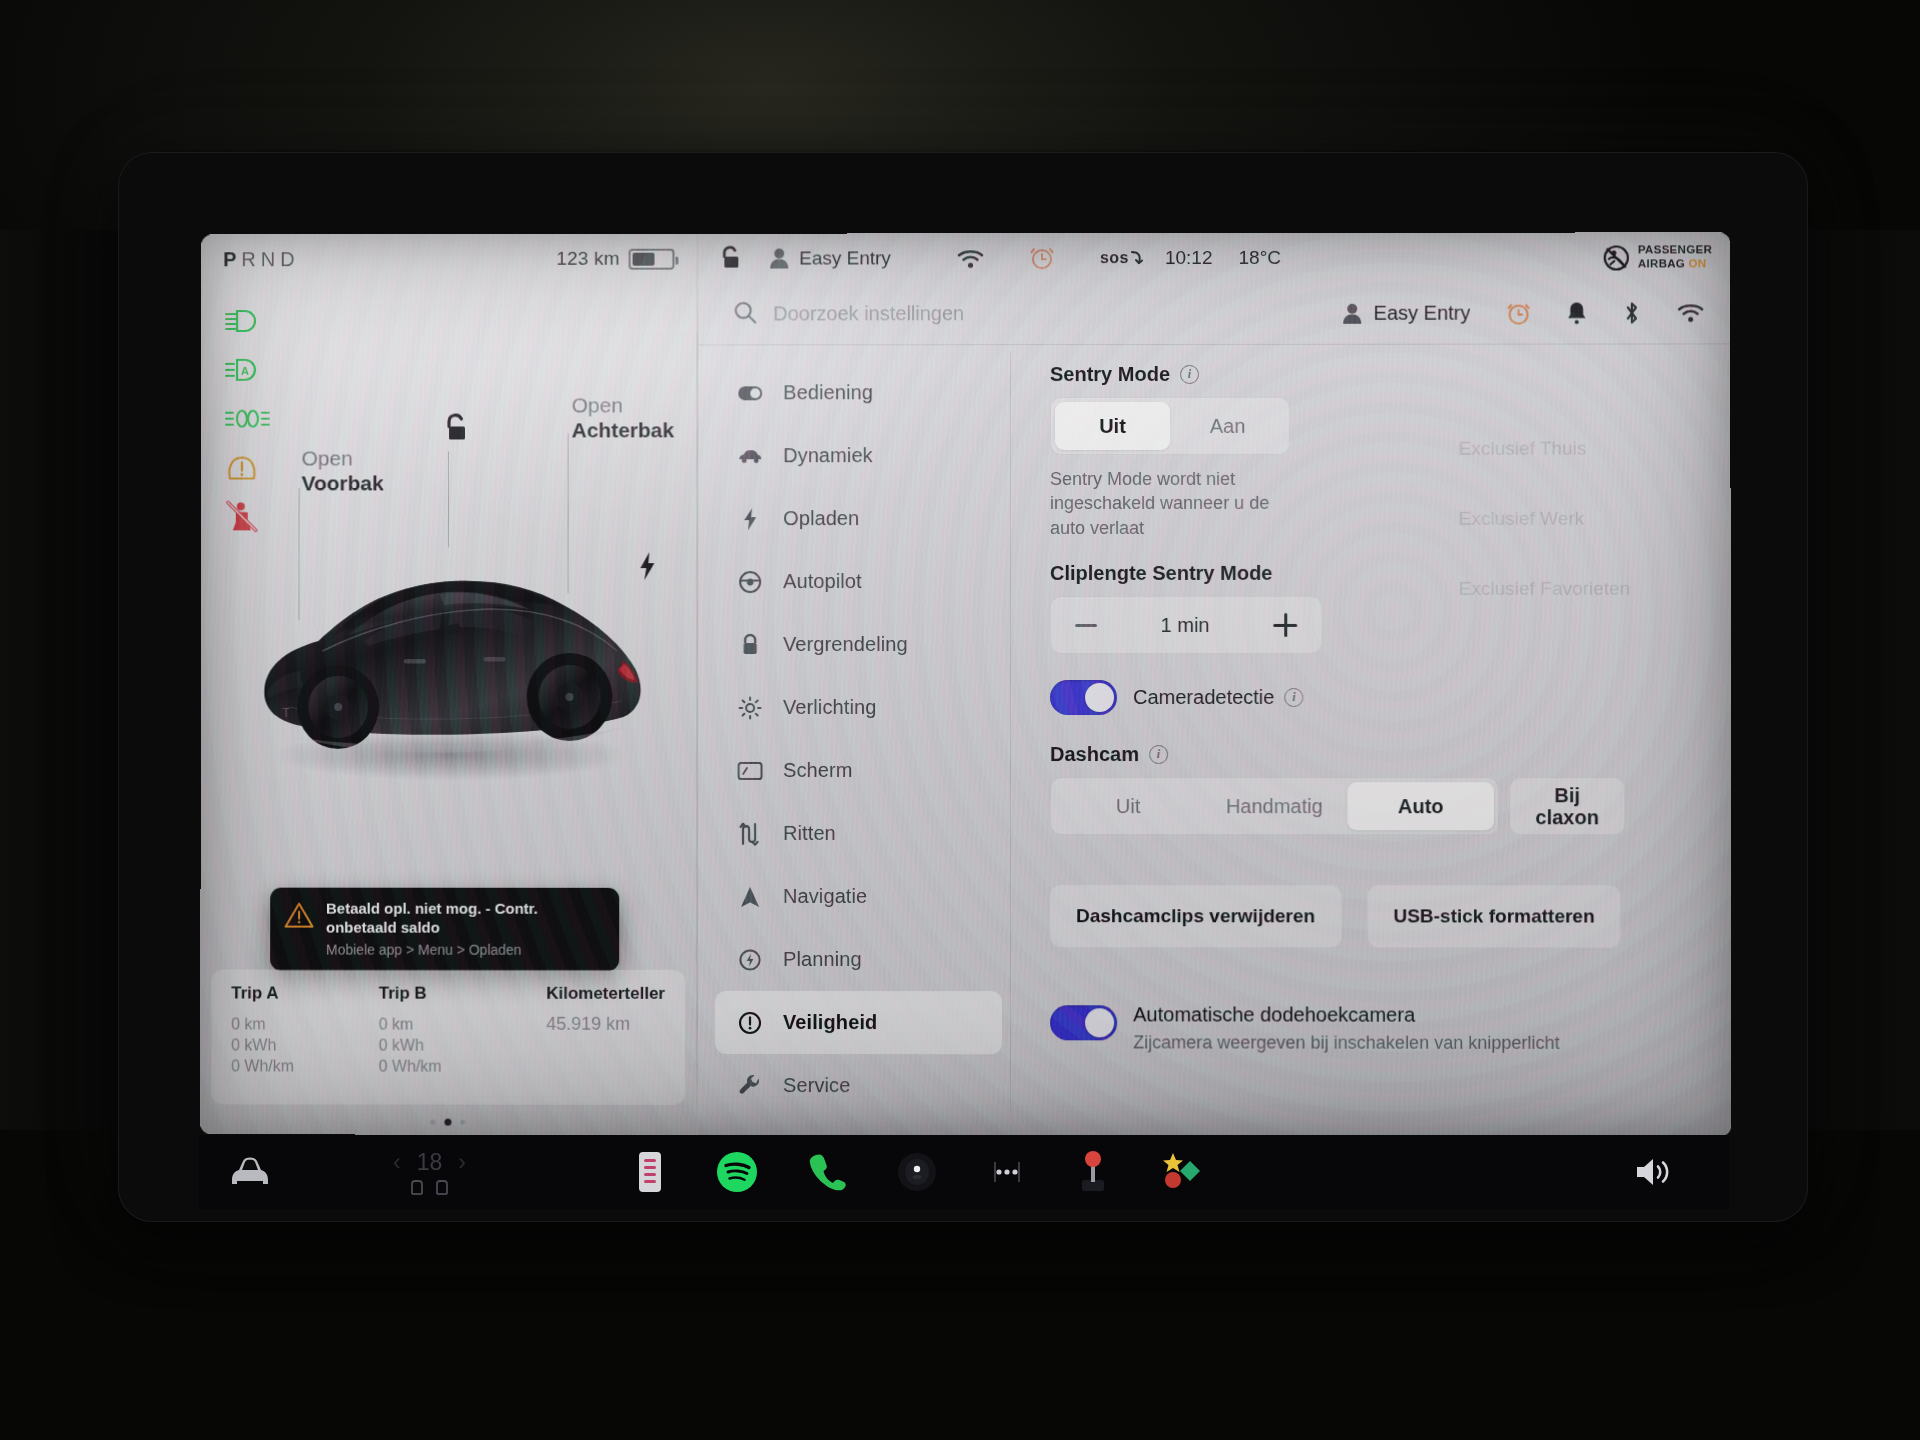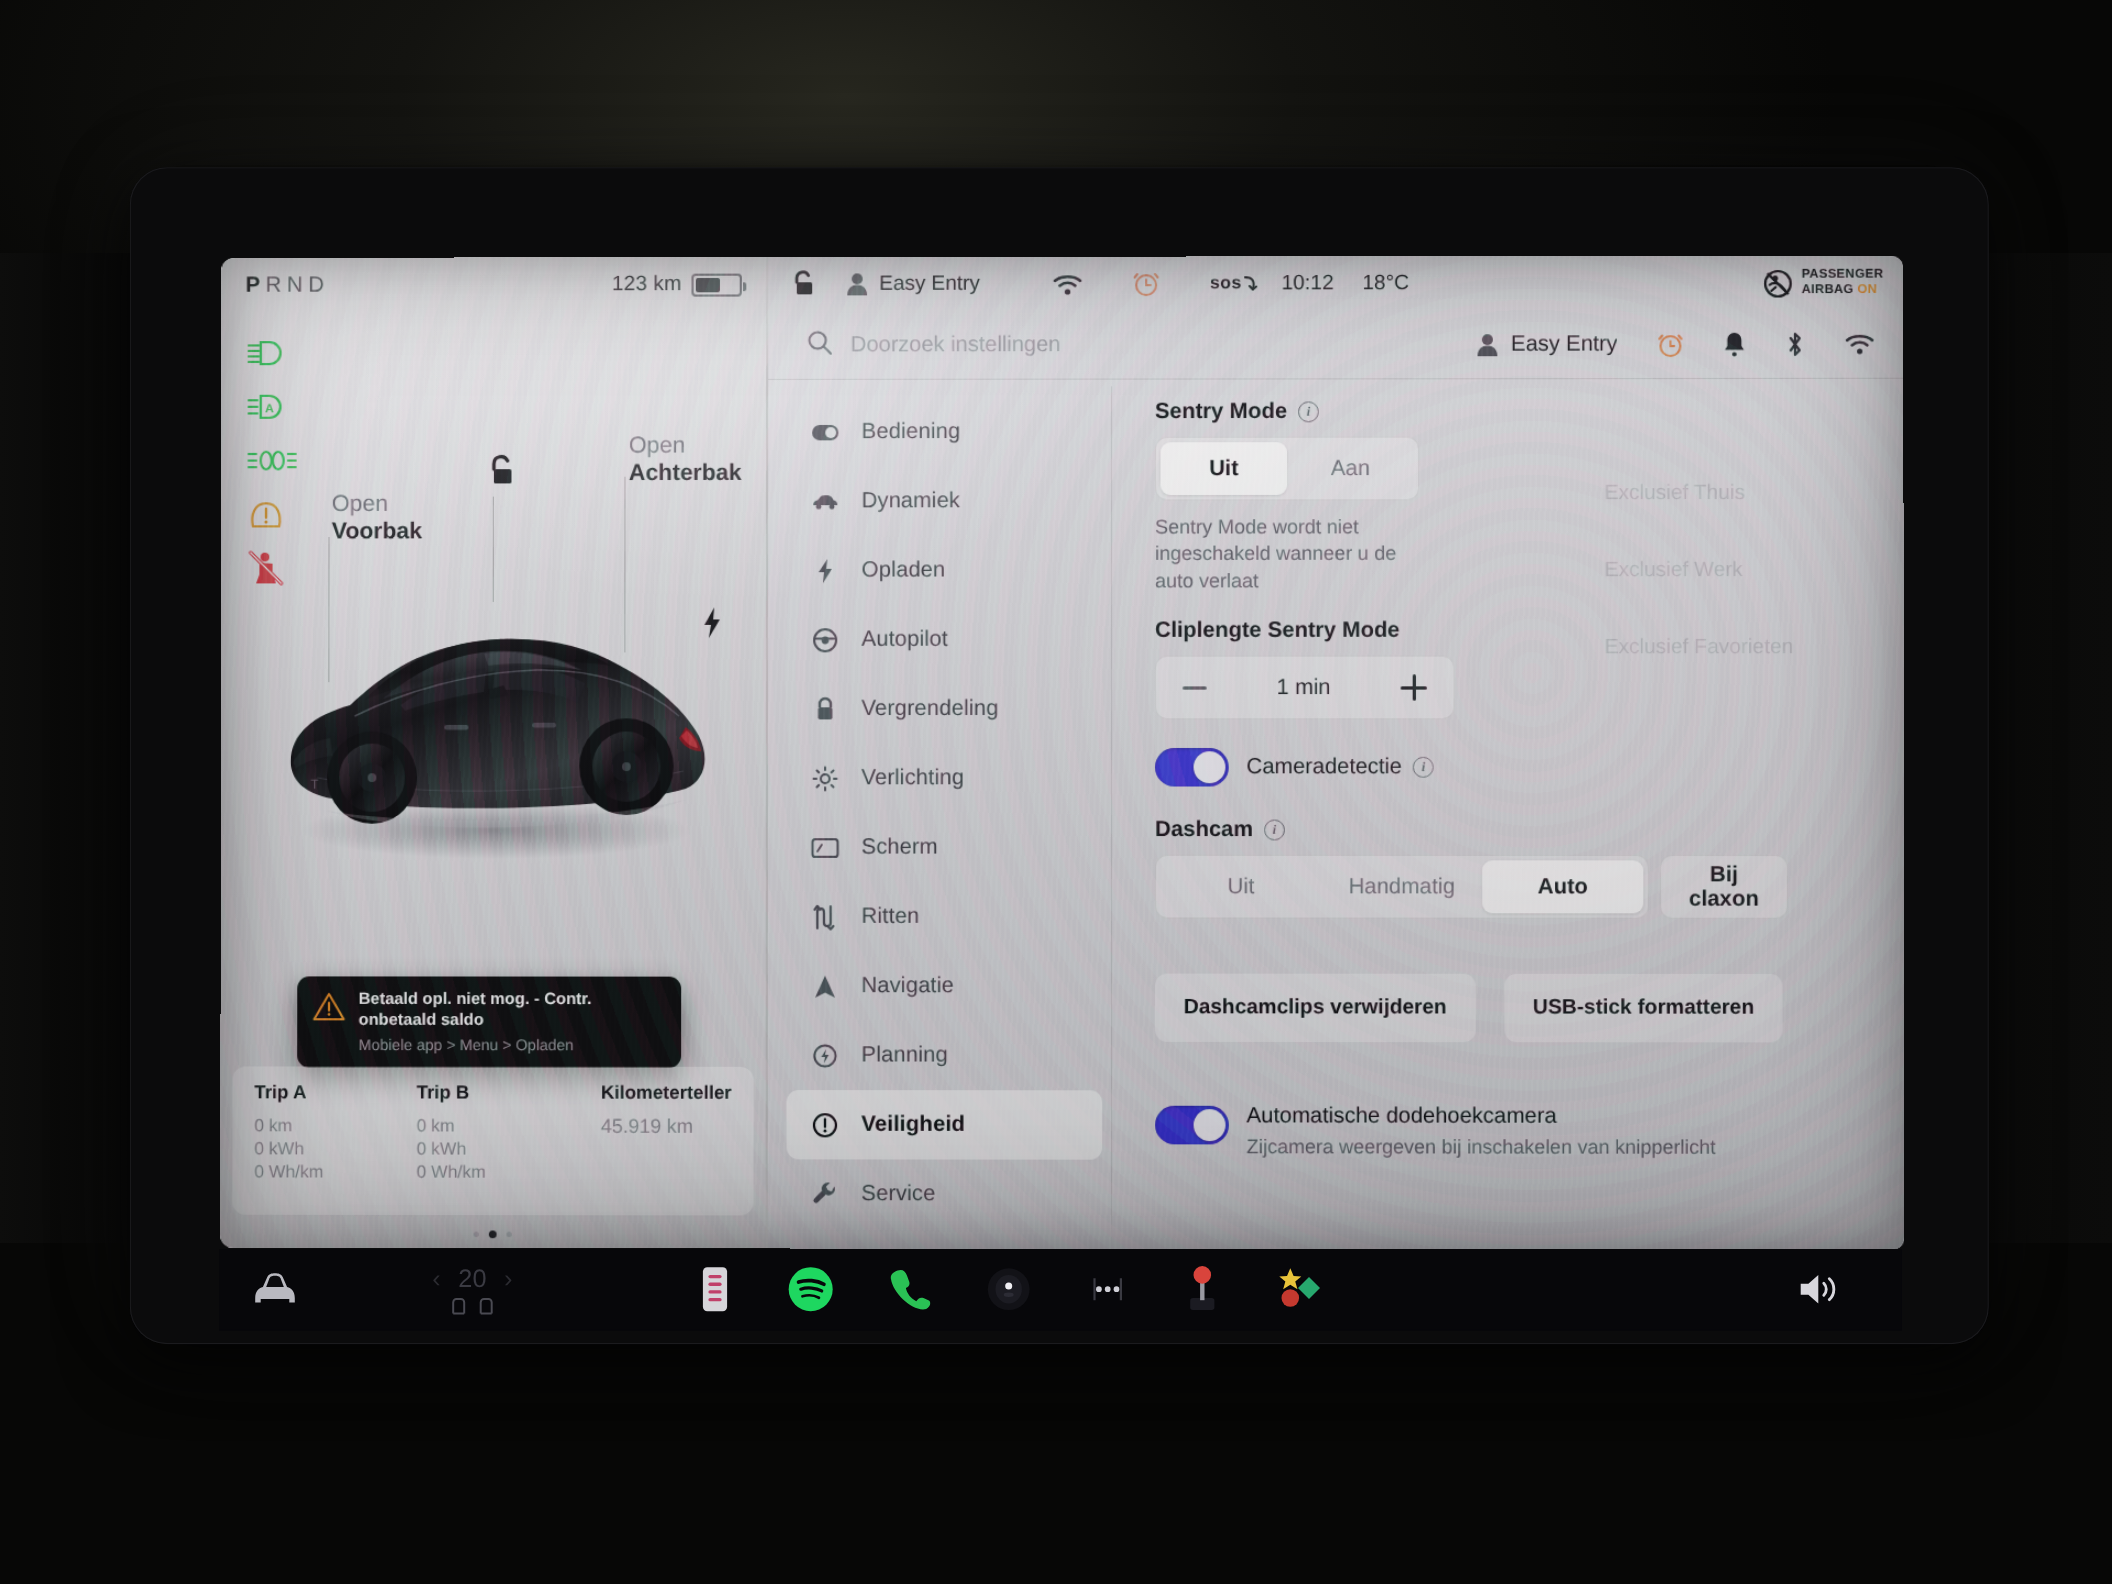--- a/index.html
+++ b/index.html
@@ -877,21 +877,21 @@
   <div class="dockItem" id="dockCar">
     <svg width="46" height="36" viewBox="0 0 46 36">
       <path d="M5 26 C5 20 8 17 12 16 L16 7 C17.5 4 20 3.5 23 3.5 C26 3.5 28.5 4 30 7 L34 16 C38 17 41 20 41 26 L41 30 H36 V27 H10 V30 H5 z" fill="#b9b9c0"></path>
       <path d="M15 16 L18 8 C19 6 21 5.8 23 5.8 C25 5.8 27 6 28 8 L31 16 z" fill="#0b0b0e"></path>
     </svg>
   </div>
 
   <div id="dockClimate">
     <div id="climTempRow">
       <span>‹</span>
-      <span class="tval">20</span>
+      <span class="tval">18</span>
       <span>›</span>
     </div>
     <div id="climSeats">
       <svg width="16" height="18" viewBox="0 0 16 18">
           <path d="M3 16 V6 a3 3 0 0 1 3 -3 h4 a3 3 0 0 1 3 3 v10" fill="none" stroke="#4a4a52" stroke-width="1.8"></path>
           <line x1="3" y1="16" x2="13" y2="16" stroke="#4a4a52" stroke-width="1.8"></line>
         </svg>
       <svg width="16" height="18" viewBox="0 0 16 18">
           <path d="M3 16 V6 a3 3 0 0 1 3 -3 h4 a3 3 0 0 1 3 3 v10" fill="none" stroke="#4a4a52" stroke-width="1.8"></path>
           <line x1="3" y1="16" x2="13" y2="16" stroke="#4a4a52" stroke-width="1.8"></line>

